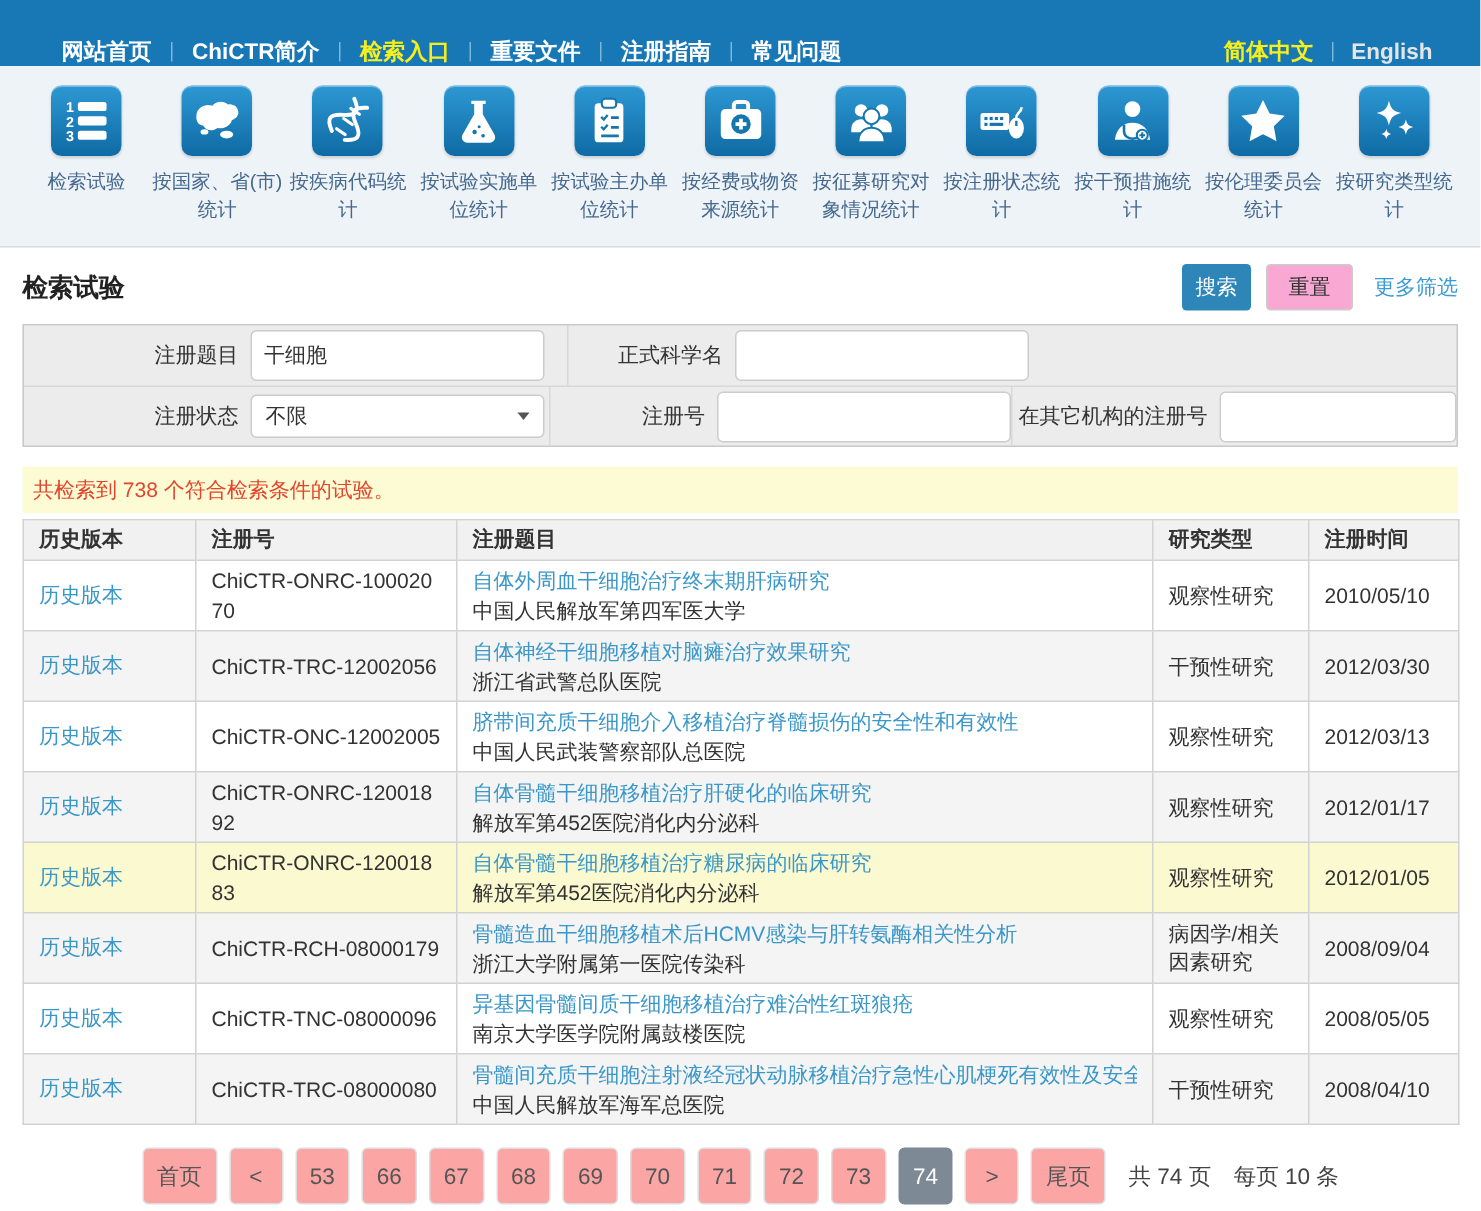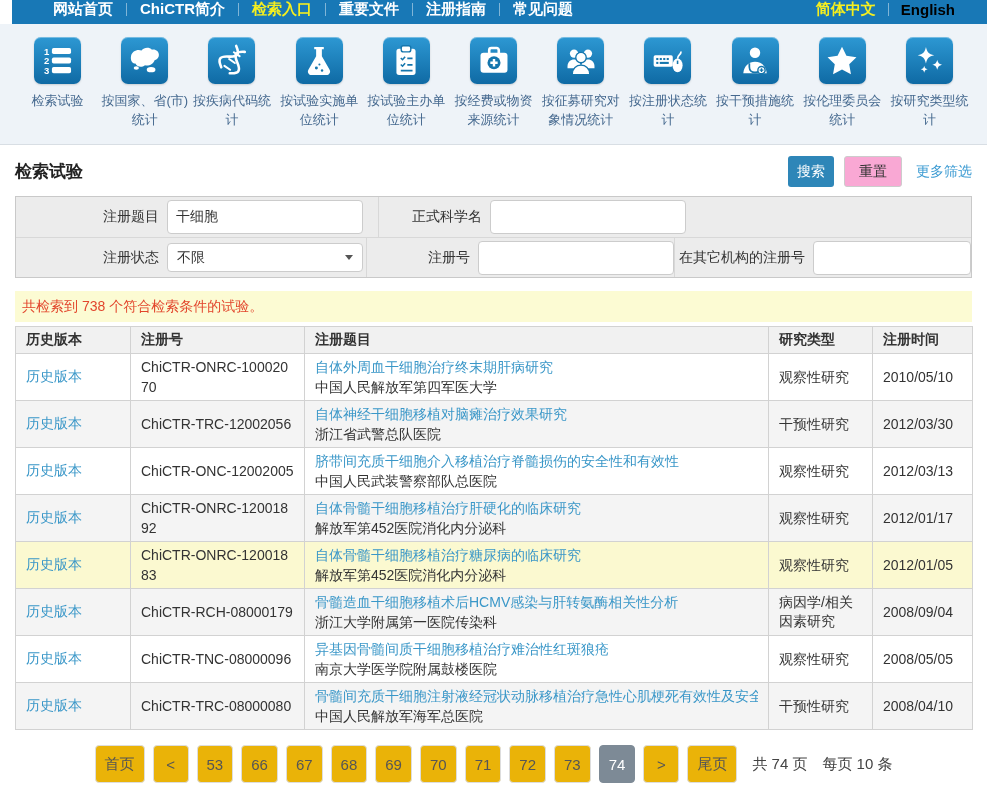--- a/index.html
+++ b/index.html
@@ -4,32 +4,32 @@
 <style>
   * { box-sizing: border-box; }
   html,body { margin:0; padding:0; }
   body {
     width:987px; height:807px; background:#fff; color:#333;
     font-family:"Liberation Sans","DejaVu Sans",sans-serif;
     overflow:hidden;
   }
   
   .topnav {
-    height:24px; background:var(--nav-bg,#1878b6);
-    display:flex; align-items:flex-start; padding:0 20px 0 28px;margin-left:12px;
+    height:44px; background:var(--nav-bg,#1878b6);
+    display:flex; align-items:flex-end; padding:0 20px 0 28px;
   }
   .nav-items { display:flex; align-items:center; flex:1; }
   .nav-item {
     color:#fff; font-weight:bold; font-size:15px; padding:0 13px;
     cursor:pointer; white-space:nowrap;
   }
   .nav-item.active { color:var(--accent-yellow,#f6ef1e); }
   .nav-sep { width:1px; height:13px; background:rgba(255,255,255,.45); }
   .lang { display:flex; align-items:center; }
-  .lang-item { color:#000000; font-weight:bold; font-size:15px; padding:0 12px; cursor:pointer; }
+  .lang-item { color:#e5e5e5; font-weight:bold; font-size:15px; padding:0 12px; cursor:pointer; }
   .lang-item.active { color:var(--accent-yellow,#f6ef1e); }
 
   
   .iconbar {
     height:121px; background:#eef3f8; border-bottom:1px solid #d8dee4;
     display:flex; justify-content:space-between; padding:13px 14px 0;
   }
   .tool { width:88px; display:flex; flex-direction:column; align-items:center; cursor:pointer; }
   .tile {
     width:47px; height:47px; border-radius:7px; flex:0 0 auto;
@@ -94,21 +94,21 @@
   a.hist { color:#3a97c8; text-decoration:none; cursor:pointer; }
   .regno { word-break:break-all; line-height:20px; }
   a.ttl { color:#3a97c8; text-decoration:none; display:block; line-height:20px; cursor:pointer;
           white-space:nowrap; overflow:hidden; }
   .org { line-height:20px; color:#333; }
   .rtype { line-height:19px; }
 
   
   .pager { display:flex; align-items:center; justify-content:center; gap:8px; margin-top:15px; width:957px; }
   .pbtn {
-    min-width:36px; height:38px; border:1px solid #ddd; background:#eab308; border-radius:4px;
+    min-width:36px; height:38px; border:1px solid #ddd; background:#fca5a5; border-radius:4px;
     color:#555; font-size:15px; display:flex; align-items:center; justify-content:center;
     padding:0 9px; cursor:pointer;
   }
   .pbtn.current { background:var(--current-page-bg,#7d8a96); color:#fff; border-color:var(--current-page-bg,#7d8a96); }
   .pinfo { font-size:15px; color:#444; margin-left:7px; white-space:nowrap; }
   .total-box { border:2px solid var(--annotation-red,#e52222); padding:7px 7px; margin-left:2px; }
 </style>
 </head>
 <body>
 

